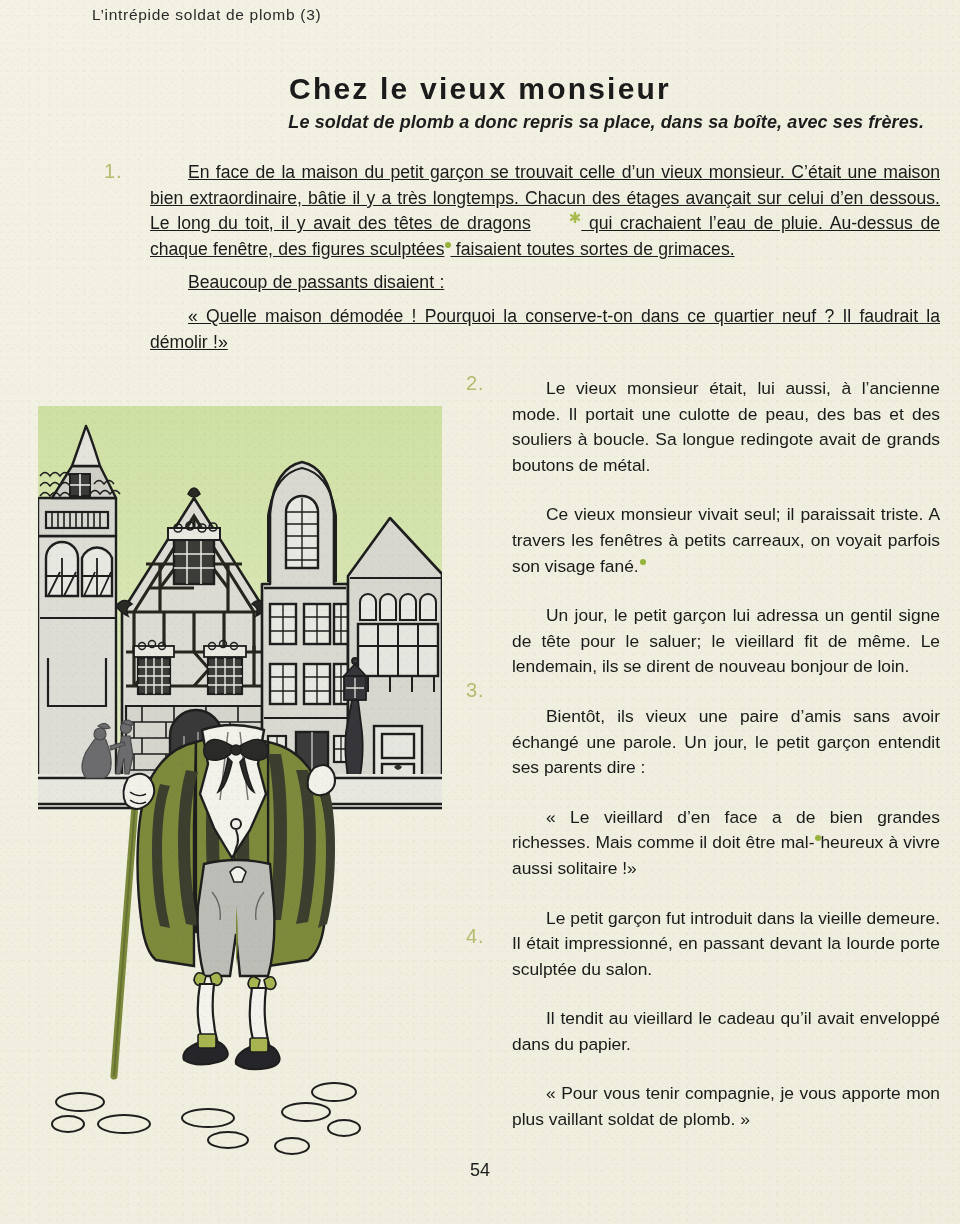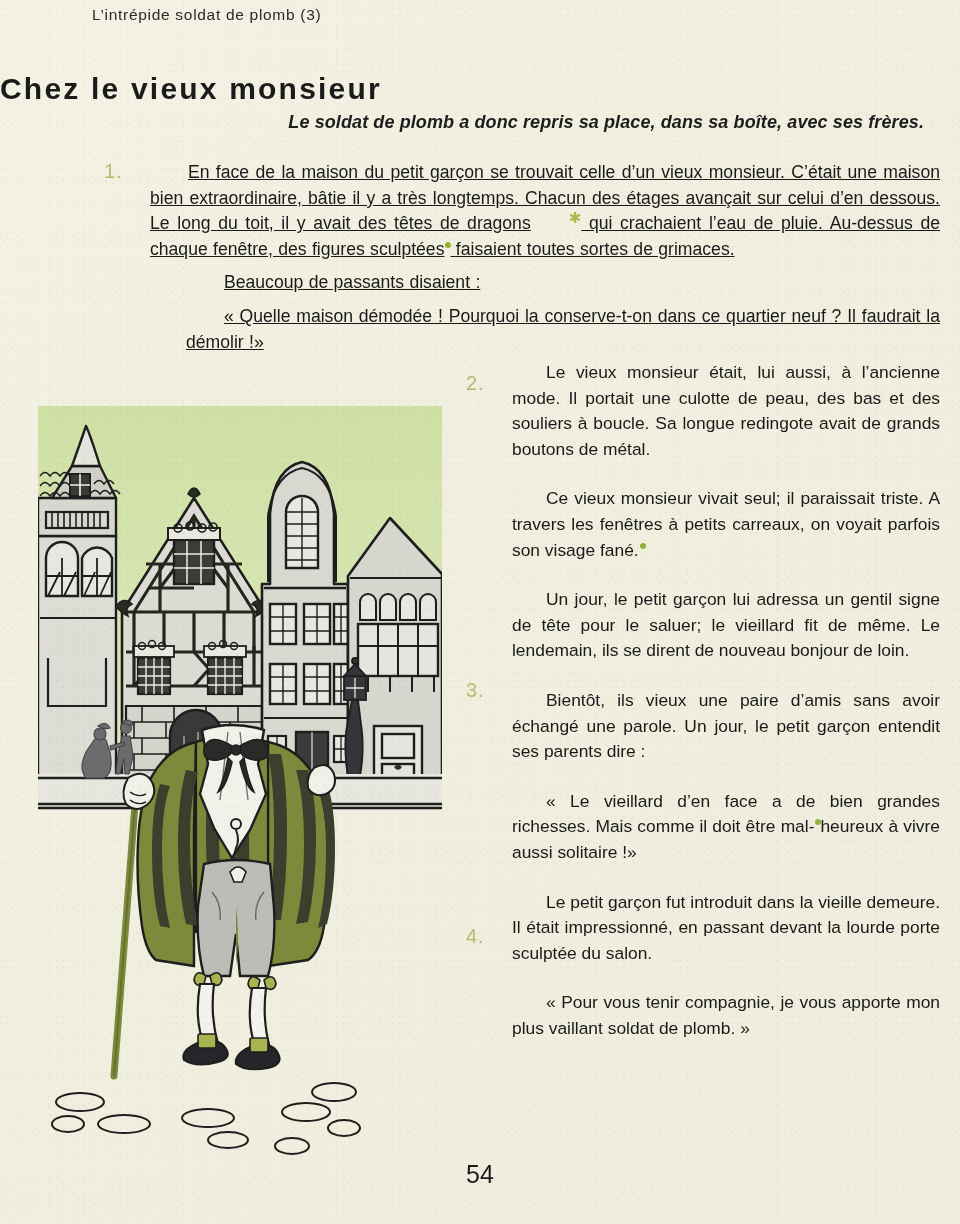--- a/index.html
+++ b/index.html
@@ -31,44 +31,45 @@
   }
 
   .running-head{
     position:absolute;left:92px;top:6px;
     font-size:15.5px;letter-spacing:.7px;
     color:#2a2a2a;
   }
 
   .title{
     position:absolute;left:0;right:0;top:72px;
+    text-align:center;
     font-size:30px;font-weight:bold;
     letter-spacing:2.2px;
     color:#1b1b1b;
   }
   .subtitle{
     position:absolute;right:36px;top:112px;
     font-style:italic;font-weight:bold;
     font-size:18px;letter-spacing:.1px;
     color:#1d1d1d;
   }
 
   
   .intro{
     position:absolute;left:150px;top:160px;width:790px;
     font-size:17.6px;line-height:25.6px;
     text-align:justify;text-align-last:left;
     word-spacing:.5px;
   }
   .intro p{margin:0 0 0 0;}
   .intro p.indent{text-indent:38px;text-decoration:underline;}
-  .intro p + p{margin-top:8px;margin-left:36px;}
+  .intro p + p{margin-top:8px;}
 
   .rightcol{
-    position:absolute;left:512px;top:360px;width:428px;
+    position:absolute;left:512px;top:376px;width:428px;
     font-size:17.4px;line-height:25.6px;
     text-align:justify;text-align-last:left;
   }
   .rightcol p{margin:0;}
   .rightcol p.indent{text-indent:34px;}
   .rightcol p + p{margin-top:24px;}
 
   .num{
     position:absolute;
     font-size:20px;font-weight:500;
@@ -82,21 +83,21 @@
     position:relative;top:-7px;left:1px;
   }
   .gstar{
     display:inline-block;
     color:#a8bb4e;font-size:15px;
     position:relative;top:-6px;left:0px;
   }
 
   .folio{
     position:absolute;left:0;right:0;top:1160px;
-    text-align:center;font-size:25px;color:#1c1c1c;
+    text-align:center;font-size:18px;color:#1c1c1c;
   }
 
   
   .illus{
     position:absolute;left:38px;top:406px;width:404px;height:404px;
     overflow:hidden;
   }
   .illus .sky{position:absolute;inset:0;background:linear-gradient(#cfe0a4,#d9e7b6 62%,#e2ecc6 100%);}
   .illus svg{position:absolute;inset:0;}
   .figure{
@@ -128,20 +129,21 @@
   <p class="indent">« Quelle maison démodée ! Pourquoi la conserve-t-on dans ce quartier neuf ? Il faudrait la démolir !»</p>
 </div>
 
 <div class="rightcol">
   <p class="indent">Le vieux monsieur était, lui aussi, à l’ancienne mode. Il portait une culotte de peau, des bas et des souliers à boucle. Sa longue redingote avait de grands boutons de métal.</p>
   <p class="indent"><span>Ce vieux monsieur vivait seul; il paraissait triste. A travers les fenêtres à petits carreaux, on voyait parfois son visage fané.</span><span class="gdot"></span></p>
   <p class="indent">Un jour, le petit garçon lui adressa un gentil signe de tête pour le saluer; le vieillard fit de même. Le lendemain, ils se dirent de nouveau bonjour de loin.</p>
   <p class="indent">Bientôt, ils vieux une paire d’amis sans avoir échangé une parole. Un jour, le petit garçon entendit ses parents dire :</p>
   <p class="indent"><span>« Le vieillard d’en face a de bien grandes richesses. Mais comme il doit être mal-</span><span class="gdot"></span><span>heureux à vivre aussi solitaire !»</span></p>
   <p class="indent">Le petit garçon fut introduit dans la vieille demeure. Il était impressionné, en passant devant la lourde porte sculptée du salon.</p>
+  <p class="indent">Il tendit au vieillard le cadeau qu’il avait enveloppé dans du papier.</p>
   <p class="indent">« Pour vous tenir compagnie, je vous apporte mon plus vaillant soldat de plomb. »</p>
 </div>
 
 <div class="illus">
   <div class="sky"></div>
   <svg viewBox="0 0 404 404" width="404" height="404">
     <g fill="#ddddd6" stroke="#1e1e1e" stroke-width="2.4" stroke-linejoin="round">
 
       <path d="M0 130 L0 404 L78 404 L78 130 Z"></path>
       <path d="M0 92 L78 92 L78 130 L0 130 Z" fill="#d8d8d1"></path>

